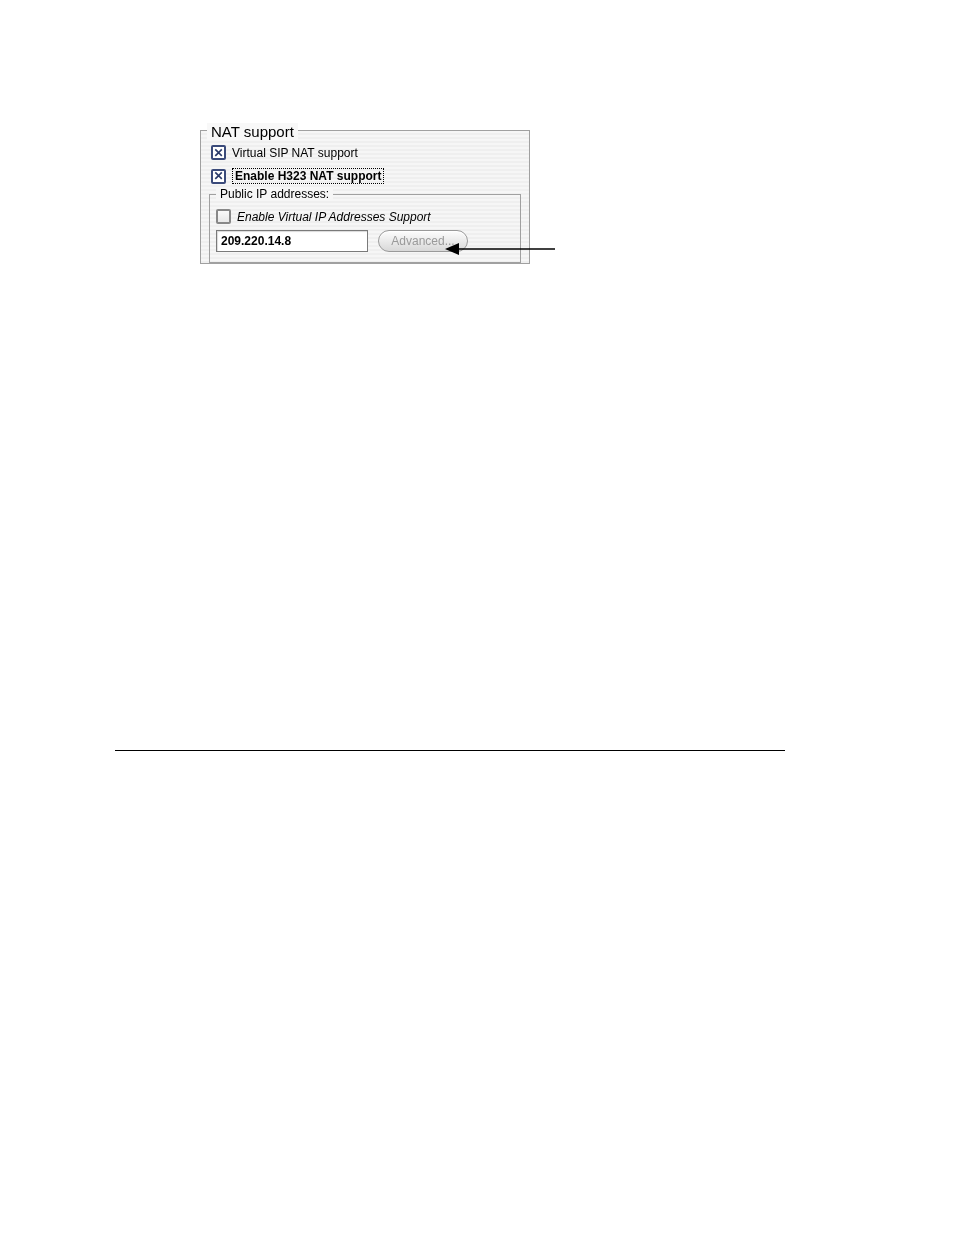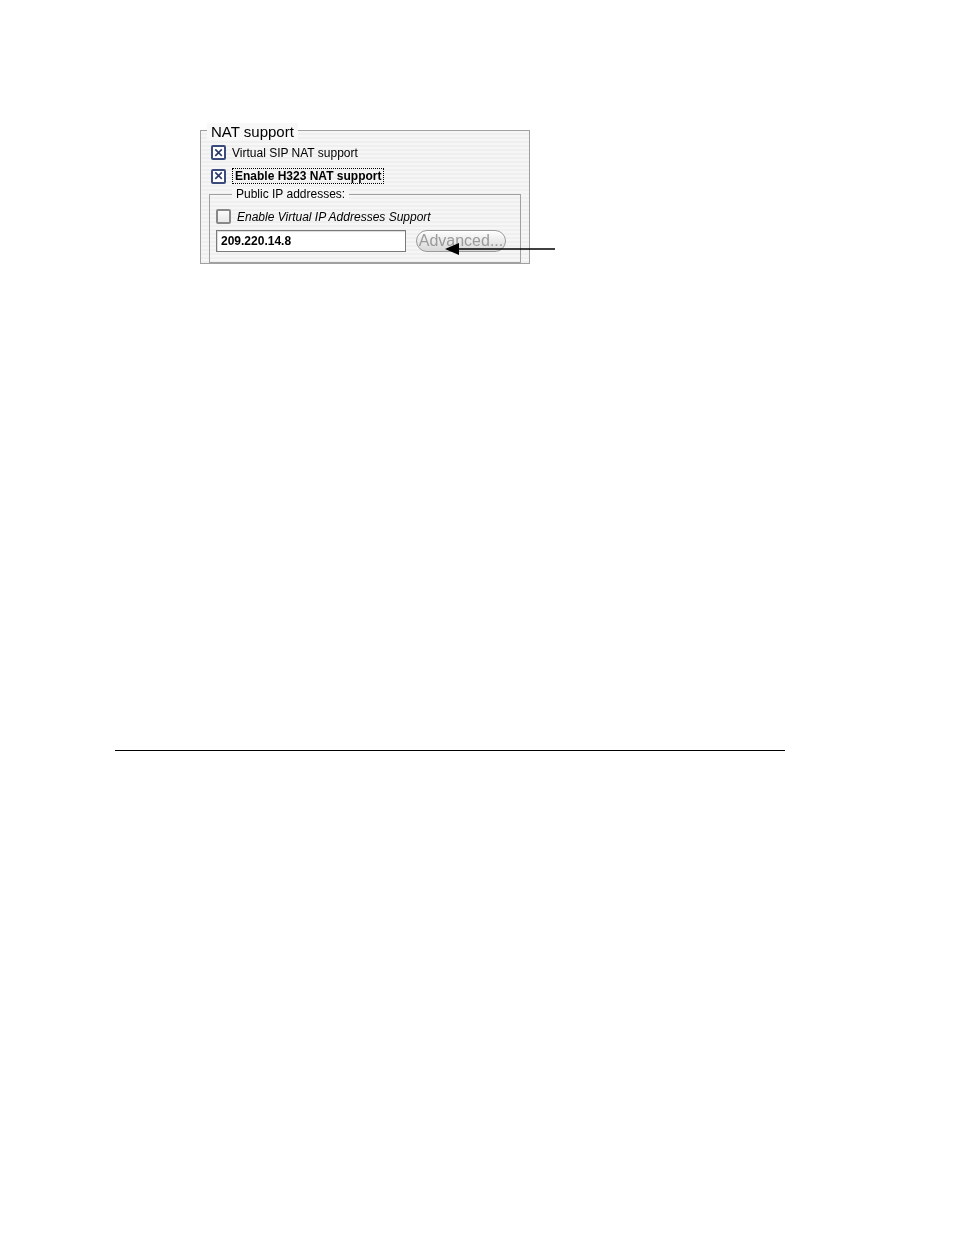--- a/index.html
+++ b/index.html
@@ -80,51 +80,51 @@
     .nested-fieldset {
       border: 1px solid #a0a0a0;
       position: relative;
       margin: 6px 2px 0 2px;
       padding: 14px 6px 10px 6px;
       background: transparent;
     }
     .nested-legend {
       position: absolute;
       top: -8px;
-      left: 22px;
+      left: 6px;
       background: #f6f6f6;
       padding: 0 4px;
       text-align: center;
     }
     .ip-row {
       display: flex;
       align-items: center;
       gap: 10px;
       margin-top: 6px;
     }
     .ip-input {
-      width: 190px;
+      width: 152px;
       height: 22px;
       border: 1px solid #7a7a7a;
       background: #ffffff;
       font-family: Tahoma, Arial, sans-serif;
       font-size: 12px;
       font-weight: bold;
       padding: 2px 4px;
       box-shadow: inset 1px 1px 1px rgba(0,0,0,0.15);
     }
     .pill-button {
       width: 90px;
       height: 22px;
       border: 1px solid #9a9a9a;
       border-radius: 11px;
       background: linear-gradient(#fdfdfd, #d8d8d8);
       color: #9a9a9a;
       font-family: Tahoma, Arial, sans-serif;
-      font-size: 16px;
+      font-size: 12px;
       text-align: center;
       line-height: 20px;
       cursor: default;
       box-shadow: inset 0 1px 0 #fff;
     }
     .arrow {
       position: absolute;
       left: 445px;
       top: 242px;
       width: 110px;

